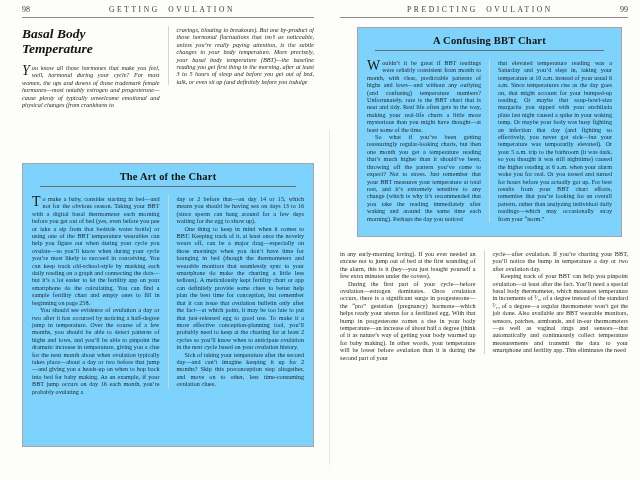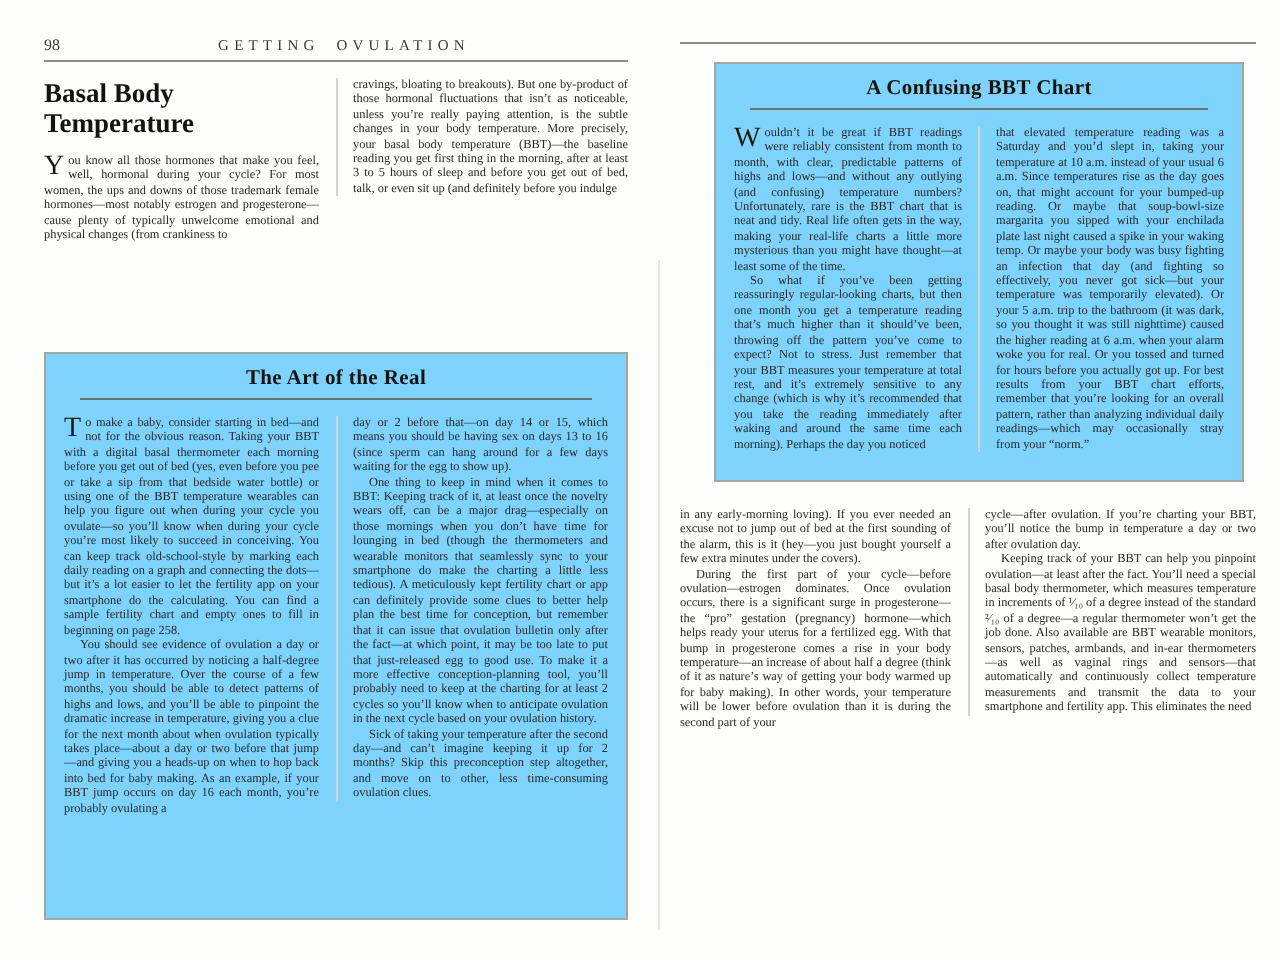--- a/index.html
+++ b/index.html
@@ -3,39 +3,39 @@
 <meta charset="utf-8">
 <style>
   html,body{margin:0;padding:0;}
   body{
     width:640px;height:480px;position:relative;overflow:hidden;
     background:#fdfdfc;
     font-family:"Liberation Serif",serif;
     color:#2a2824;
   }
   .gutter-line{position:absolute;left:329px;top:130px;width:1px;height:335px;background:#e6e6e2;}
-  .page{position:absolute;top:18px;}
+  .page{position:absolute;top:5px;}
   .page-left{left:22px;width:292px;height:452px;}
   .page-right{left:340px;width:288px;height:452px;}
 
   .pg-header{display:flex;align-items:baseline;}
   .page-num{font-size:8px;color:#3c3a34;}
   .running-head{flex:1;text-align:center;font-size:7.5px;letter-spacing:2.6px;word-spacing:4px;color:#3c3a34;}
   .header-rule{border-bottom:1px solid #8d8b83;margin-top:3px;}
 
   .cols{display:flex;margin-top:8px;align-items:flex-start;}
   .col{flex:1;min-width:0;}
   .col + .col{border-left:1px solid #d6d4cd;padding-left:8px;margin-left:8px;}
 
   p{margin:0;font-size:6.2px;line-height:7.4px;text-align:justify;hyphens:auto;-webkit-hyphens:auto;}
   p + p{text-indent:8px;}
 
   .section-heading{font-size:13.5px;line-height:14.5px;font-weight:bold;color:#15130d;margin:1px 0 8px;}
 
-  .intro-cols{height:128px;overflow:hidden;}
+  .intro-cols{height:128px;overflow:hidden;font-style:italic;}
 
   .box{border:1px solid #a7a59c;padding:7px 9px 8px;background:#7dd3fc;}
   .page-left .box{margin-top:9px;height:284px;box-sizing:border-box;overflow:hidden;}
   .page-right .box{margin:9px 6px 0 17px;min-height:210px;box-sizing:border-box;}
   .box-title{text-align:center;font-weight:bold;font-size:10.5px;color:#15130d;letter-spacing:.2px;}
   .box-title-rule{border-top:1px solid #6f6d66;margin:4px 8px 7px;}
 
   .dropcap{float:left;font-size:14px;line-height:11px;padding:1px 2px 0 0;color:#1a1811;}
 
   .body-cols{margin-top:13px;}
@@ -56,37 +56,41 @@
     <div class="col">
       <h2 class="section-heading"><span>Basal Body</span><br><span>Temperature</span></h2>
       <p><span class="dropcap">Y</span><span>ou know all those hormones that make you feel, well, hormonal during your cycle? For most women, the ups and downs of those trademark female hormones—most notably estrogen and progesterone—cause plenty of typically unwelcome emotional and physical changes (from crankiness to</span></p>
     </div>
     <div class="col">
       <p>cravings, bloating to breakouts). But one by-product of those hormonal fluctuations that isn’t as noticeable, unless you’re really paying attention, is the subtle changes in your body temperature. More precisely, your basal body temperature (BBT)—the baseline reading you get first thing in the morning, after at least 3 to 5 hours of sleep and before you get out of bed, talk, or even sit up (and definitely before you indulge</p>
     </div>
   </div>
 
   <div class="box">
-    <div class="box-title">The Art of the Real</div>
+    <div class="box-title">The Art of the Chart</div>
     <div class="box-title-rule"></div>
     <div class="cols">
       <div class="col">
         <p><span class="dropcap">T</span><span>o make a baby, consider starting in bed—and not for the obvious reason. Taking your BBT with a digital basal thermometer each morning before you get out of bed (yes, even before you pee or take a sip from that bedside water bottle) or using one of the BBT temperature wearables can help you figure out when during your cycle you ovulate—so you’ll know when during your cycle you’re most likely to succeed in conceiving. You can keep track old-school-style by marking each daily reading on a graph and connecting the dots—but it’s a lot easier to let the fertility app on your smartphone do the calculating. You can find a sample fertility chart and empty ones to fill in beginning on page 258.</span></p>
         <p>You should see evidence of ovulation a day or two after it has occurred by noticing a half-degree jump in temperature. Over the course of a few months, you should be able to detect patterns of highs and lows, and you’ll be able to pinpoint the dramatic increase in temperature, giving you a clue for the next month about when ovulation typically takes place—about a day or two before that jump—and giving you a heads-up on when to hop back into bed for baby making. As an example, if your BBT jump occurs on day 16 each month, you’re probably ovulating a</p>
       </div>
       <div class="col">
         <p>day or 2 before that—on day 14 or 15, which means you should be having sex on days 13 to 16 (since sperm can hang around for a few days waiting for the egg to show up).</p>
         <p>One thing to keep in mind when it comes to BBT: Keeping track of it, at least once the novelty wears off, can be a major drag—especially on those mornings when you don’t have time for lounging in bed (though the thermometers and wearable monitors that seamlessly sync to your smartphone do make the charting a little less tedious). A meticulously kept fertility chart or app can definitely provide some clues to better help plan the best time for conception, but remember that it can issue that ovulation bulletin only after the fact—at which point, it may be too late to put that just-released egg to good use. To make it a more effective conception-planning tool, you’ll probably need to keep at the charting for at least 2 cycles so you’ll know when to anticipate ovulation in the next cycle based on your ovulation history.</p>
         <p>Sick of taking your temperature after the second day—and can’t imagine keeping it up for 2 months? Skip this preconception step altogether, and move on to other, less time-consuming ovulation clues.</p>
       </div>
     </div>
   </div>
 </div>
 
 <div class="page page-right">
+  <div class="pg-header">
+    <span class="running-head">PREDICTING OVULATION</span>
+    <span class="page-num">99</span>
+  </div>
   <div class="header-rule"></div>
 
   <div class="box">
     <div class="box-title">A Confusing BBT Chart</div>
     <div class="box-title-rule"></div>
     <div class="cols">
       <div class="col">
         <p><span class="dropcap">W</span><span>ouldn’t it be great if BBT readings were reliably consistent from month to month, with clear, predictable patterns of highs and lows—and without any outlying (and confusing) temperature numbers? Unfortunately, rare is the BBT chart that is neat and tidy. Real life often gets in the way, making your real-life charts a little more mysterious than you might have thought—at least some of the time.</span></p>
         <p>So what if you’ve been getting reassuringly regular-looking charts, but then one month you get a temperature reading that’s much higher than it should’ve been, throwing off the pattern you’ve come to expect? Not to stress. Just remember that your BBT measures your temperature at total rest, and it’s extremely sensitive to any change (which is why it’s recommended that you take the reading immediately after waking and around the same time each morning). Perhaps the day you noticed</p>
       </div>

